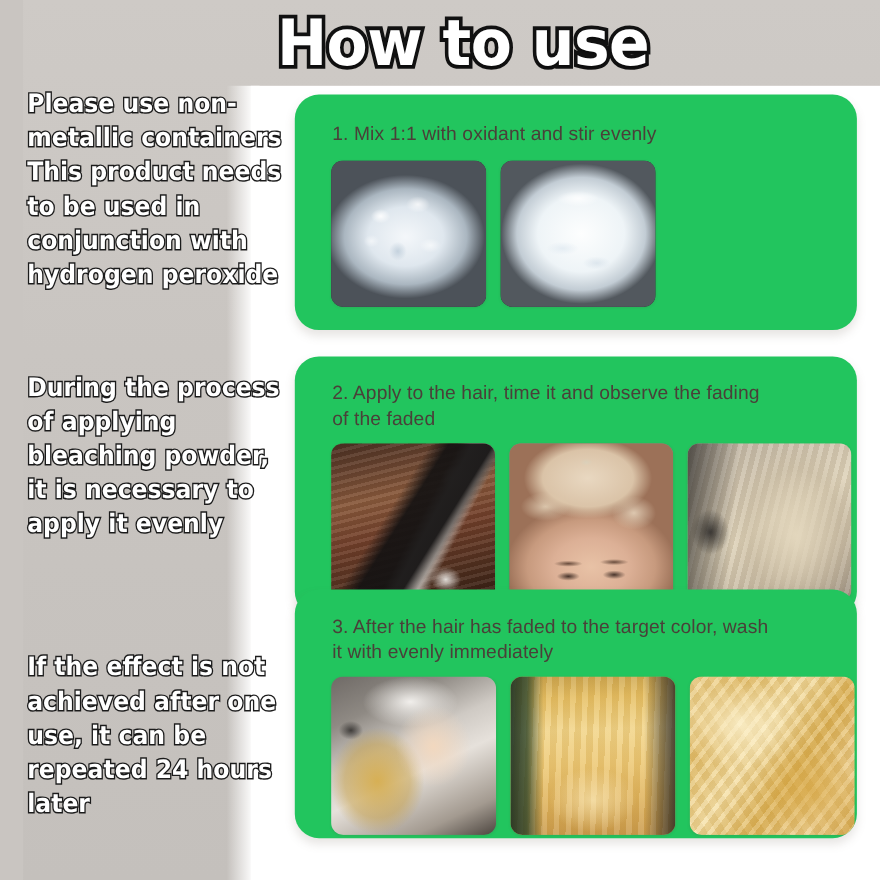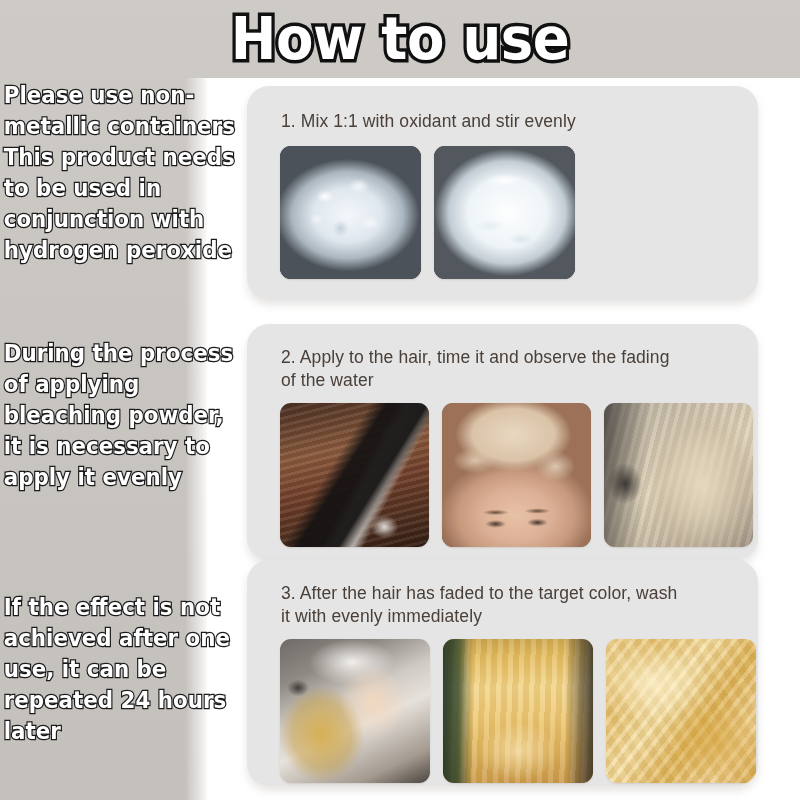--- a/index.html
+++ b/index.html
@@ -1,21 +1,21 @@
 <!DOCTYPE html>
 <html><head>
 <meta charset="utf-8">
 <style>
   html,body{margin:0;padding:0;}
   body{
     width:800px;height:800px;overflow:hidden;
     font-family:"Liberation Sans",sans-serif;
     background:#c9c5c1;
   }
-  #root{position:relative;width:691px;height:800px;}
+  #root{position:relative;width:691px;height:800px;margin-left:21px;}
 
   
   .bg-gray{
     position:absolute;left:0;top:0;width:800px;height:800px;
     background:linear-gradient(180deg,#cecac6 0%,#c9c5c1 40%,#c4c0bc 100%);
   }
   .bg-white-panel{
     position:absolute;left:207px;top:78px;width:593px;height:722px;
     background:#ffffff;
   }
@@ -58,28 +58,28 @@
     margin-bottom:0;
   }
   .lb1{position:absolute;left:0;top:0;width:268px;}
   .lb2{position:absolute;left:0;top:258px;width:258px;}
   .lb3{position:absolute;left:0;top:512px;width:258px;}
   .lb-line{display:block;white-space:nowrap;}
 
   
   .card{
     position:absolute;
-    background:#e5e5e5;
+    background:#22c55e;
     border-radius:22px;
     box-shadow:0 5px 9px rgba(120,110,100,0.18);
     overflow:hidden;
   }
   #card1{left:247px;top:86px;width:511px;height:214px;}
   #card2{left:247px;top:324px;width:511px;height:236px;}
-  #card3{left:247px;top:560px;width:511px;height:226px;}
+  #card3{left:247px;top:536px;width:511px;height:226px;}
 
   .card-head{
     font-family:"Liberation Sans",sans-serif;
     font-size:17.5px;
     line-height:23px;
     color:#4a4039;
     padding:22px 26px 0 34px;
     letter-spacing:0.1px;
   }
   #card1 .card-head{padding-top:24px;}
@@ -273,21 +273,21 @@
       </div>
       <div class="thumb t1">
         <div class="ph p-cream"></div>
       </div>
     </div>
   </div>
 
   <div class="card" id="card2">
     <div class="card-head">
       <span>2. Apply to the hair, time it and observe the fading</span><br>
-      <span>of the water</span>
+      <span>of the faded</span>
     </div>
     <div class="thumbs">
       <div class="thumb t2">
         <div class="ph p-brush"></div>
       </div>
       <div class="thumb t2">
         <div class="ph p-face"></div>
       </div>
       <div class="thumb t2">
         <div class="ph p-blonde1"></div>

